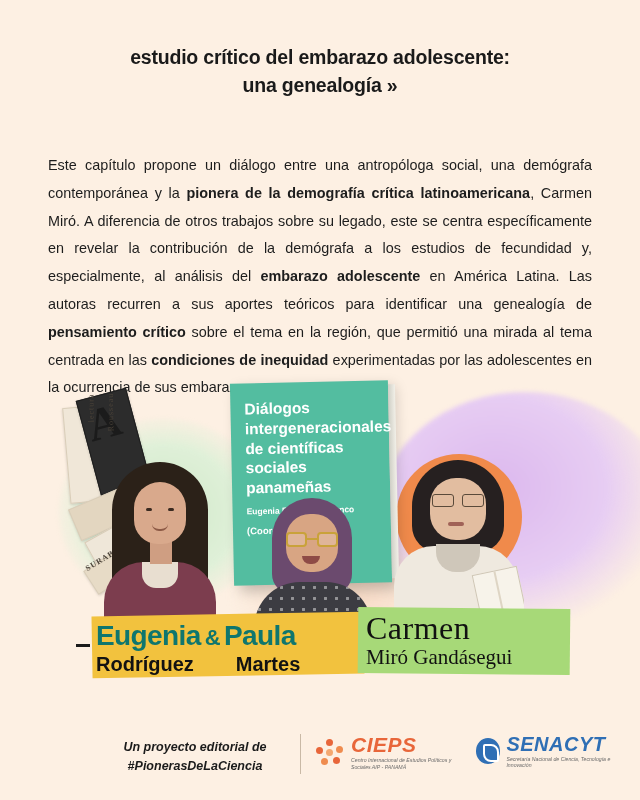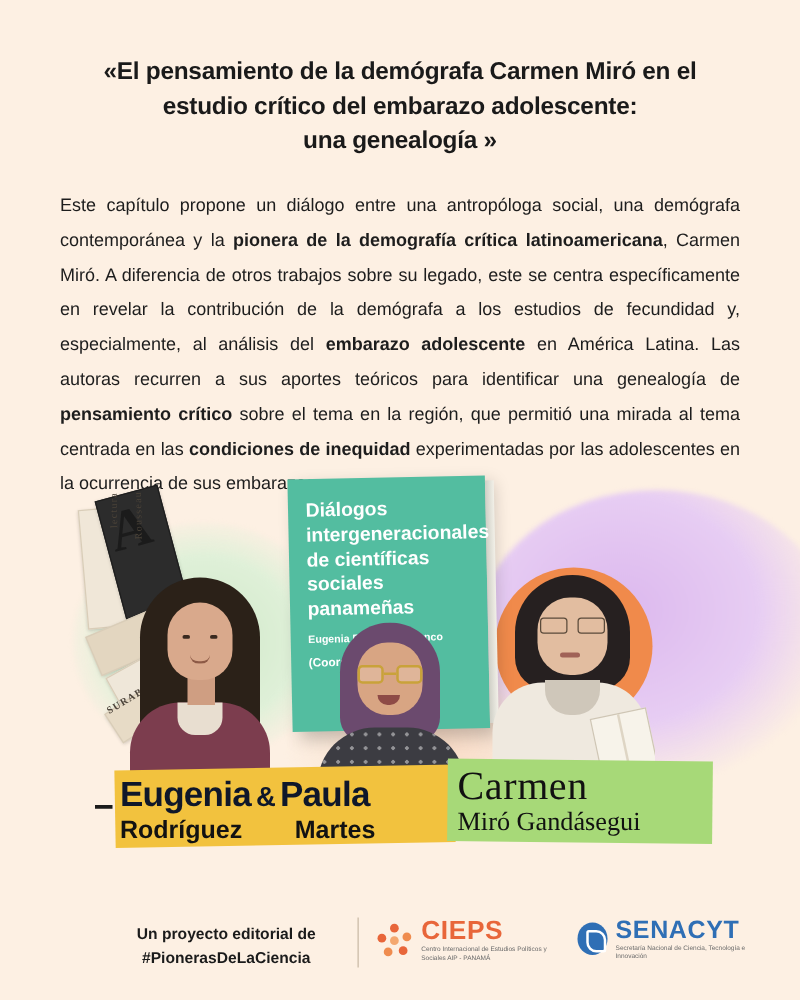--- a/index.html
+++ b/index.html
@@ -245,21 +245,21 @@
     width: 212px; height: 66px;
     background: #a7d978;
     transform: rotate(0.6deg);
   }
   .name-group {
     position: absolute;
     left: 96px; top: 248px;
     width: 270px;
   }
   .name-line1 {
-    font-size: 28px; font-weight: bold; color: #0f172a;
+    font-size: 28px; font-weight: bold; color: #0f766e;
     letter-spacing: -0.6px; white-space: nowrap;
   }
   .name-line1 .amp { font-size: 22px; padding: 0 4px; }
   .name-line2 {
     font-size: 20px; font-weight: bold; color: #121212;
     margin-top: 1px; white-space: nowrap;
   }
   .name-line2 .sp { display:inline-block; width: 42px; }
   .carmen-group {
     position: absolute;
@@ -277,23 +277,24 @@
   }
   .dash {
     position: absolute;
     left: 76px; top: 272px;
     width: 14px; height: 3px; background: #1b1b1b;
   }
 
   
   .footer {
     position: absolute;
-    left: 2px; top: 728px;
+    left: 16px; top: 728px;
     width: 613px;
     height: 72px;
+    font-style: italic;
   }
   .footer-left {
     position: absolute;
     left: 84px; top: 10px;
     width: 190px;
     text-align: center;
     font-size: 12.5px;
     font-weight: bold;
     color: #1b1b1b;
     line-height: 1.55;
@@ -360,21 +361,20 @@
   .senacyt-txt .small {
     font-size: 5.2px; color: #6a6a6a; margin-top: 2px;
   }
 </style>
 </head>
 <body>
 
 <div class="page">
 
   <div class="title">
-    <div>«El pensamiento de la demógrafa Carmen Miró en el</div>
     <div>estudio crítico del embarazo adolescente:</div>
     <div>una genealogía »</div>
   </div>
 
   <div class="abstract"><span>Este capítulo propone un diálogo entre una antropóloga social, una demógrafa contemporánea y la </span><b>pionera de la demografía crítica latinoamericana</b><span>, Carmen Miró. A diferencia de otros trabajos sobre su legado, este se centra específicamente en revelar la contribución de la demógrafa a los estudios de fecundidad y, especialmente, al análisis del </span><b>embarazo adolescente</b><span> en América Latina. Las autoras recurren a sus aportes teóricos para identificar una genealogía de </span><b>pensamiento crítico</b><span> sobre el tema en la región, que permitió una mirada al tema centrada en las </span><b>condiciones de inequidad</b><span> experimentadas por las adolescentes en la ocurrencia de sus embarazos.</span></div>
 
   <div class="blob-purple"></div>
   <div class="blob-green"></div>
   <div class="blob-peach"></div>
 

